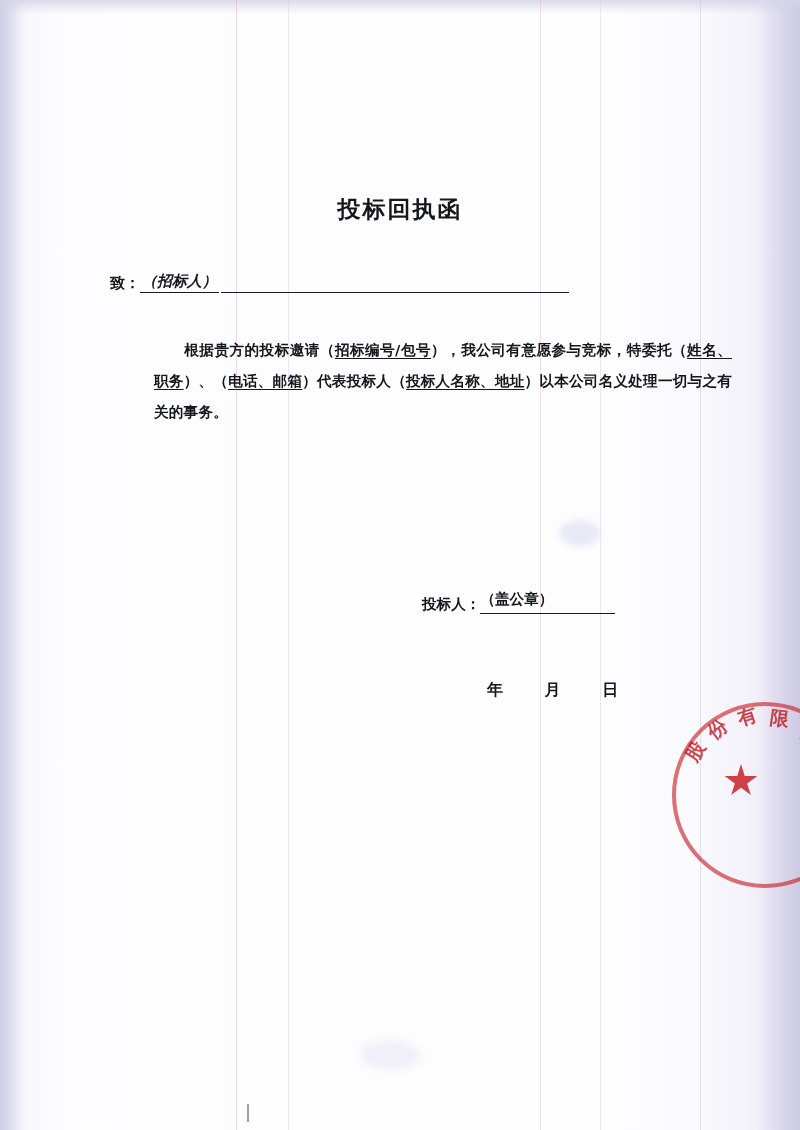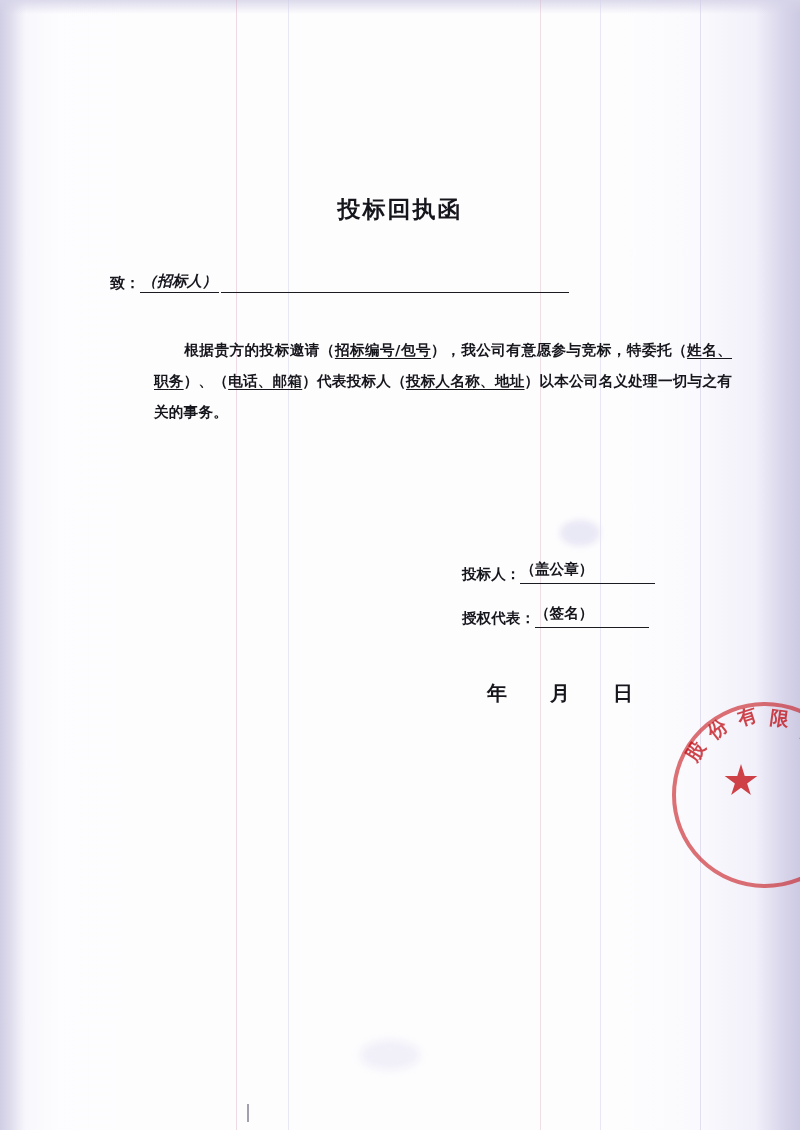--- a/index.html
+++ b/index.html
@@ -122,25 +122,24 @@
     text-align: justify;
     letter-spacing: 0.2px;
     margin-left: 44px;
   }
   .body-text .indent { display: inline-block; width: 30px; }
   .u { text-decoration: underline; text-underline-offset: 3px; }
 
   .sign-block {
     position: absolute;
     left: 422px;
-    top: 560px;
+    top: 590px;
     font-size: 14.6px;
     font-weight: bold;
     color: #16161d;
-    margin-left: 40px;
   }
   .sign-line {
     display: flex;
     align-items: flex-end;
     margin-bottom: 20px;
   }
   .sign-label { white-space: nowrap; }
   .sign-value {
     border-bottom: 1.4px solid #1b1b22;
     padding-bottom: 4px;
@@ -150,21 +149,21 @@
     border-bottom: 1.4px solid #1b1b22;
     height: 17px;
   }
   .tail-1 { width: 62px; }
   .tail-2 { width: 56px; }
 
   .date-line {
     position: absolute;
     left: 487px;
     top: 680px;
-    font-size: 20px;
+    font-size: 16px;
     font-weight: bold;
     color: #16161d;
     letter-spacing: 1px;
   }
   .date-line span { margin-right: 34px; }
   .date-line span:last-child { margin-right: 0; }
 
   
   .seal {
     position: absolute;
@@ -245,25 +244,20 @@
 
     <div class="body-text">
       <span class="indent"></span><span>根据贵方的投标邀请（</span><span class="u">招标编号/包号</span><span>），我公司有意愿参与竞标，特委托（</span><span class="u">姓名、职</span><span class="u">务</span><span>）、（</span><span class="u">电话、邮箱</span><span>）代表投标人（</span><span class="u">投标人名称、地址</span><span>）以本公司名义处理一切与之有关的</span><span>事务。</span>
     </div>
 
     <div class="sign-block">
       <div class="sign-line">
         <span class="sign-label">投标人：</span>
         <span class="sign-value">（盖公章）</span>
         <span class="sign-tail tail-1"></span>
-      </div>
-      <div class="sign-line">
-        <span class="sign-label">授权代表：</span>
-        <span class="sign-value">（签名）</span>
-        <span class="sign-tail tail-2"></span>
       </div>
     </div>
 
     <div class="date-line">
       <span>年</span>
       <span>月</span>
       <span>日</span>
     </div>
 
     <div class="seal">

